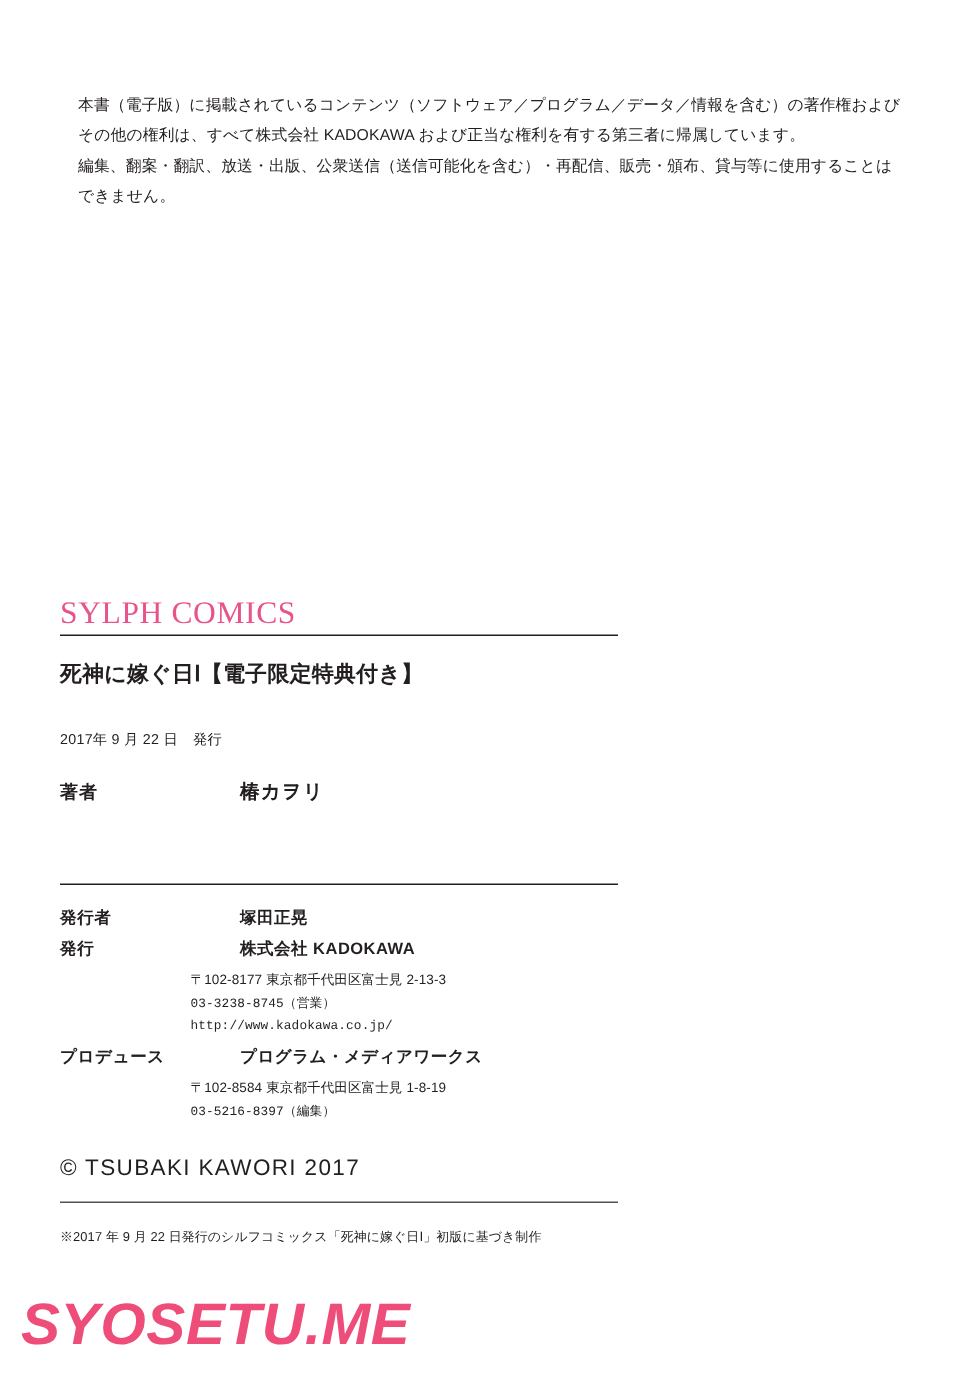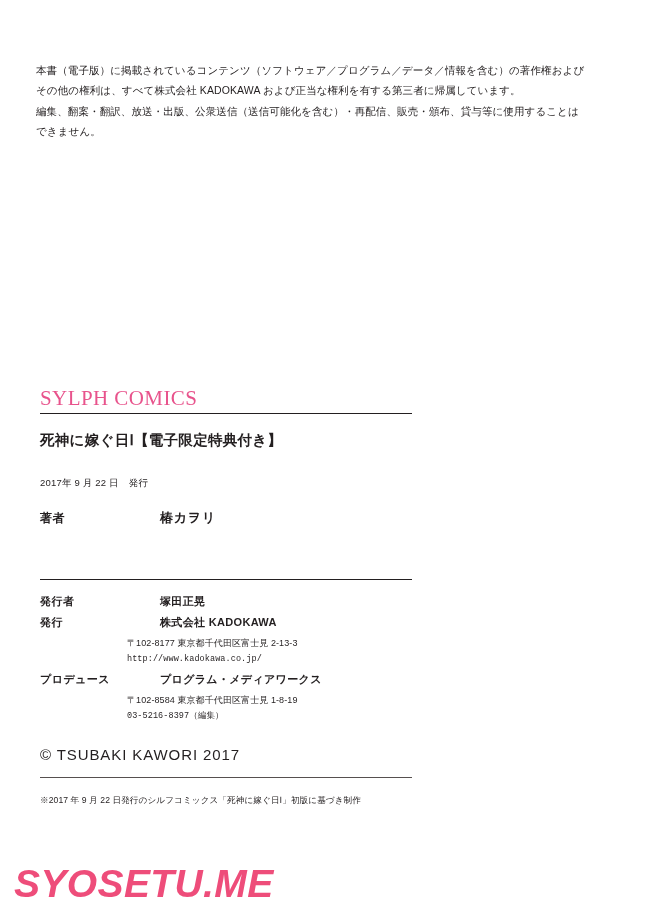--- a/index.html
+++ b/index.html
@@ -18,38 +18,38 @@
 
   .page {
     position: absolute;
     inset: 0;
     background: #ffffff;
   }
 
   
   .notice {
     position: absolute;
-    left: 36px;
+    left: 52px;
     top: 60px;
     width: 572px;
     font-size: 10.5px;
     line-height: 1.95;
     letter-spacing: 0.01em;
     color: #221e1f;
     text-align: justify;
   }
   .notice p {
     margin: 0;
   }
 
   
   .colophon {
     position: absolute;
     left: 40px;
-    top: 388px;
+    top: 398px;
     width: 372px;
   }
 
   .logo {
     font-family: "Liberation Serif", serif;
     font-size: 21px;
     letter-spacing: 0.02em;
     color: #e8538c;
     white-space: nowrap;
     line-height: 1;
@@ -209,20 +209,21 @@
         <div class="lbl">発行者</div>
         <div class="val">塚田正晃</div>
       </div>
 
       <div class="row">
         <div class="lbl">発行</div>
         <div class="val">株式会社 KADOKAWA</div>
       </div>
 
       <div class="sub">〒102-8177 東京都千代田区富士見 2-13-3</div>
+      <div class="sub mono">03-3238-8745（営業）</div>
       <div class="sub mono">http://www.kadokawa.co.jp/</div>
 
       <div class="spacer"></div>
 
       <div class="row">
         <div class="lbl">プロデュース</div>
         <div class="val">プログラム・メディアワークス</div>
       </div>
 
       <div class="sub">〒102-8584 東京都千代田区富士見 1-8-19</div>

